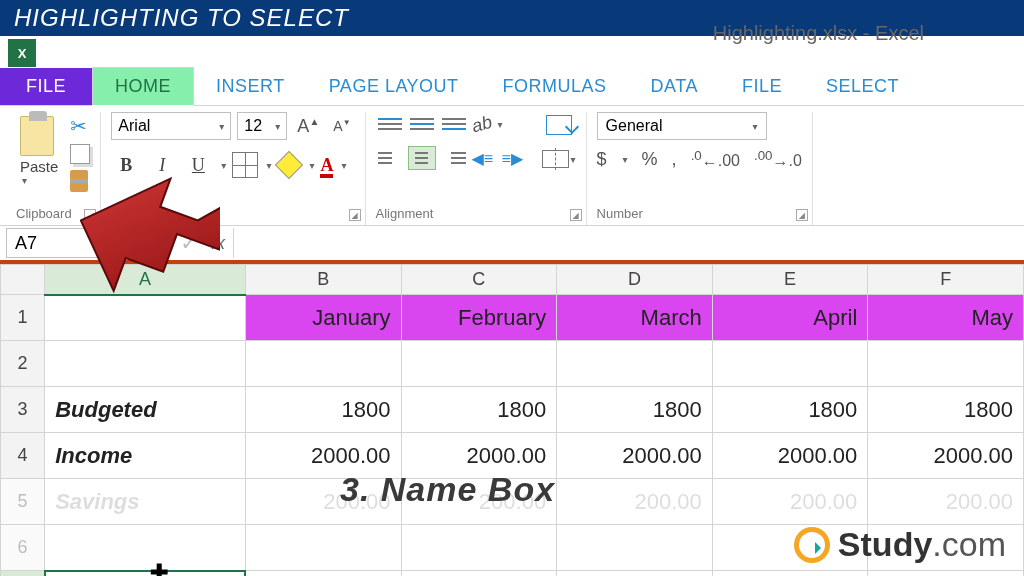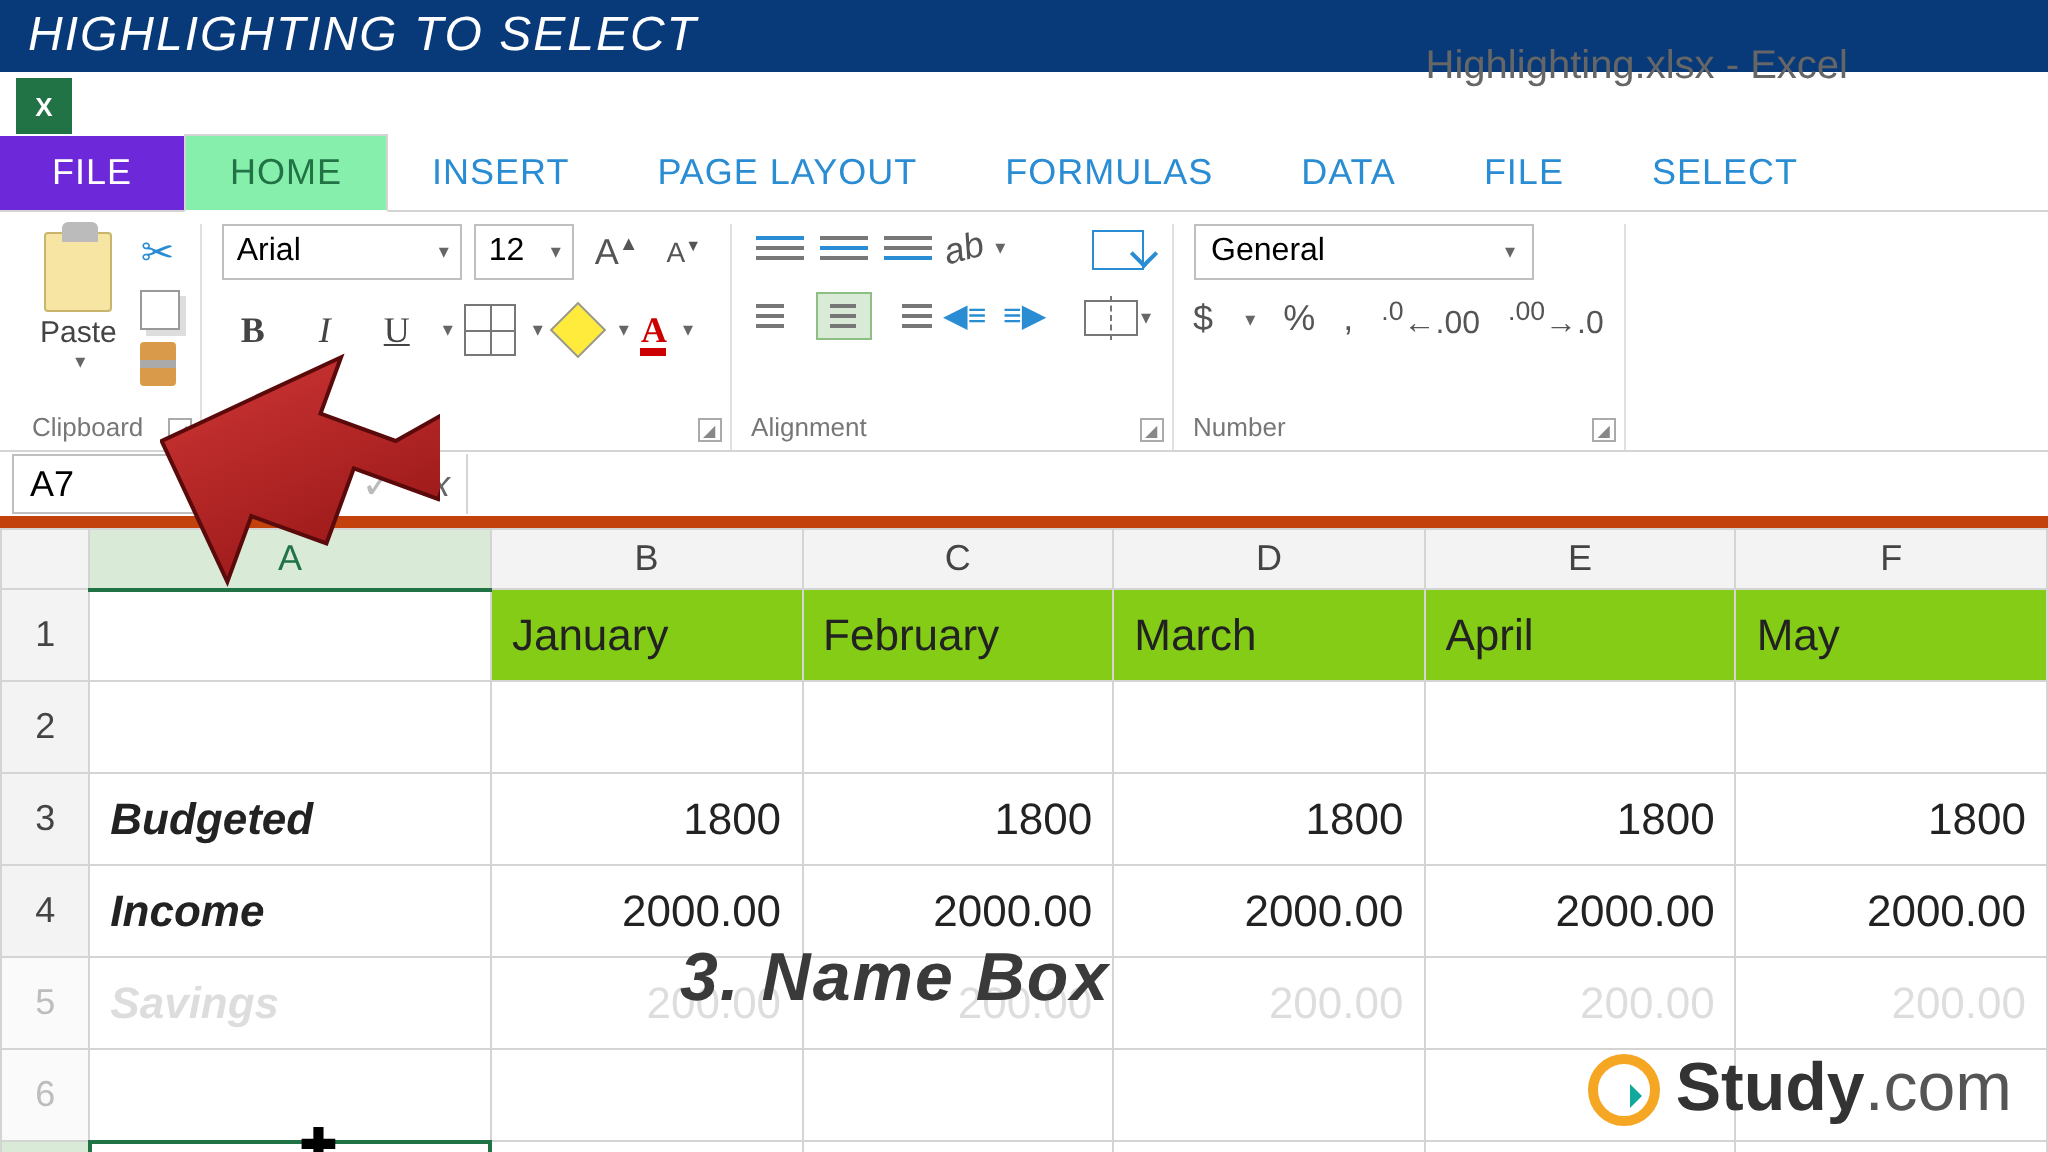--- a/index.html
+++ b/index.html
@@ -22,21 +22,21 @@
 .tab.active { color: #217346; border: 1px solid #d4d4d4; border-bottom: 1px solid #fff; margin-bottom: -1px; background: #86efac; }
 
 
 .ribbon { height: 120px; background: #fff; border-bottom: 1px solid #d4d4d4; display: flex; padding: 6px 0 0 6px; }
 .group { border-right: 1px solid #e0e0e0; padding: 0 10px 2px 10px; display: flex; flex-direction: column; position: relative; }
 .group-label { font-size: 13px; color: #777; margin-top: auto; padding-bottom: 2px; }
 .dlg-launcher { position: absolute; bottom: 4px; right: 4px; width: 12px; height: 12px; border: 1px solid #aaa; font-size: 8px; color: #888; display: flex; align-items: center; justify-content: center; }
 
 
 .clip-body { display: flex; gap: 8px; }
-.paste-btn { display: flex; flex-direction: column; align-items: center; padding: 4px; }
+.paste-btn { display: flex; flex-direction: column; align-items: flex-start; padding: 4px; }
 .paste-icon { width: 34px; height: 40px; background: #f7e6a3; border: 1px solid #c9b66c; position: relative; border-radius: 2px; }
 .paste-icon::before { content:""; position:absolute; top:-6px; left:8px; width:18px; height:10px; background:#bbb; border-radius:3px 3px 0 0; }
 .paste-lbl { font-size: 15px; color: #444; margin-top: 2px; }
 .mini-col { display: flex; flex-direction: column; gap: 6px; padding-top: 2px; }
 .scissors { font-size: 20px; color: #2a8dd4; }
 .copy-icon { width: 20px; height: 20px; border: 1px solid #999; background: #fff; box-shadow: 3px 3px 0 #ddd; }
 .brush { width: 18px; height: 22px; background: linear-gradient(#d99a4a 0 40%, #aaa 40% 60%, #d99a4a 60% 100%); border-radius: 2px; }
 
 
 .font-row1 { display: flex; gap: 6px; align-items: center; margin-bottom: 10px; }
@@ -88,37 +88,37 @@
 
 .cf-body { display:flex; flex-direction:column; align-items:center; }
 .cf-icon { width:42px; height:32px; display:grid; grid-template-columns:1fr 1fr; grid-template-rows:1fr 1fr; gap:2px; margin-bottom:4px;}
 .cf-icon div{background:#4a86e8;}
 .cf-icon div:nth-child(2){background:#e06666;}
 .cf-icon div:nth-child(3){background:#93c47d;}
 .cf-icon div:nth-child(4){background:#ffd966;}
 .cf-lbl { font-size:15px; color:#444; text-align:center; line-height:1.1; }
 
 
-.formula-bar { height: 38px; border-bottom: 6px solid #c2410c; display: flex; align-items: center; }
+.formula-bar { height: 38px; border-bottom: 4px solid #c2410c; display: flex; align-items: center; }
 .name-box { width: 120px; height: 30px; border: 1px solid #bfbfbf; margin: 0 6px; font-size: 18px; padding: 2px 8px; display:flex; align-items:center; justify-content:space-between; }
 .fb-sep { width:1px; height:26px; background:#d4d4d4; margin:0 4px;}
 .fb-btn { width:32px; text-align:center; font-size:20px; color:#bbb; cursor:pointer; }
 .fx-lbl { font-style: italic; font-size: 18px; color: #666; margin-left: 6px; }
 
 
 .sheet { position: relative; }
 table.grid { border-collapse: collapse; width: 1024px; }
 .grid th, .grid td { border: 1px solid #d4d4d4; font-size: 22px; height: 46px; padding: 0 10px; color:#222; }
 .grid thead th { background: #f3f3f3; font-weight: normal; text-align: center; color:#444; height:30px; font-size:18px; }
 .grid thead th.selcol { background:#d9ead7; border-bottom:2px solid #217346; color:#217346;}
 .grid .rowhdr { background: #f3f3f3; text-align: center; width: 44px; color:#444; font-size:18px;}
 .grid .rowhdr.selrow { background:#d9ead7; border-right:2px solid #217346; color:#217346;}
 .corner { background: #f3f3f3; width:44px; }
 .colA{width:200px;} .colB,.colC,.colD,.colE,.colF{width:155px;}
-.month-cell { background:#84cc16; text-align:left; font-family:Arial; }
+.month-cell { background:#d946ef; text-align:right; font-family:Arial; }
 .label-cell { font-weight:bold; font-style:italic; font-family:Arial; }
 .num-cell { text-align:right; font-family:Arial; }
 .faded td { opacity: 0.15; }
 .faded .rowhdr { opacity: 0.35; }
 .sel-cell { outline: 2px solid #217346; outline-offset: -1px; }
 
 
 .big-arrow { position:absolute; top:170px; left:80px; width:140px; height:130px; pointer-events:none; }
 
 

